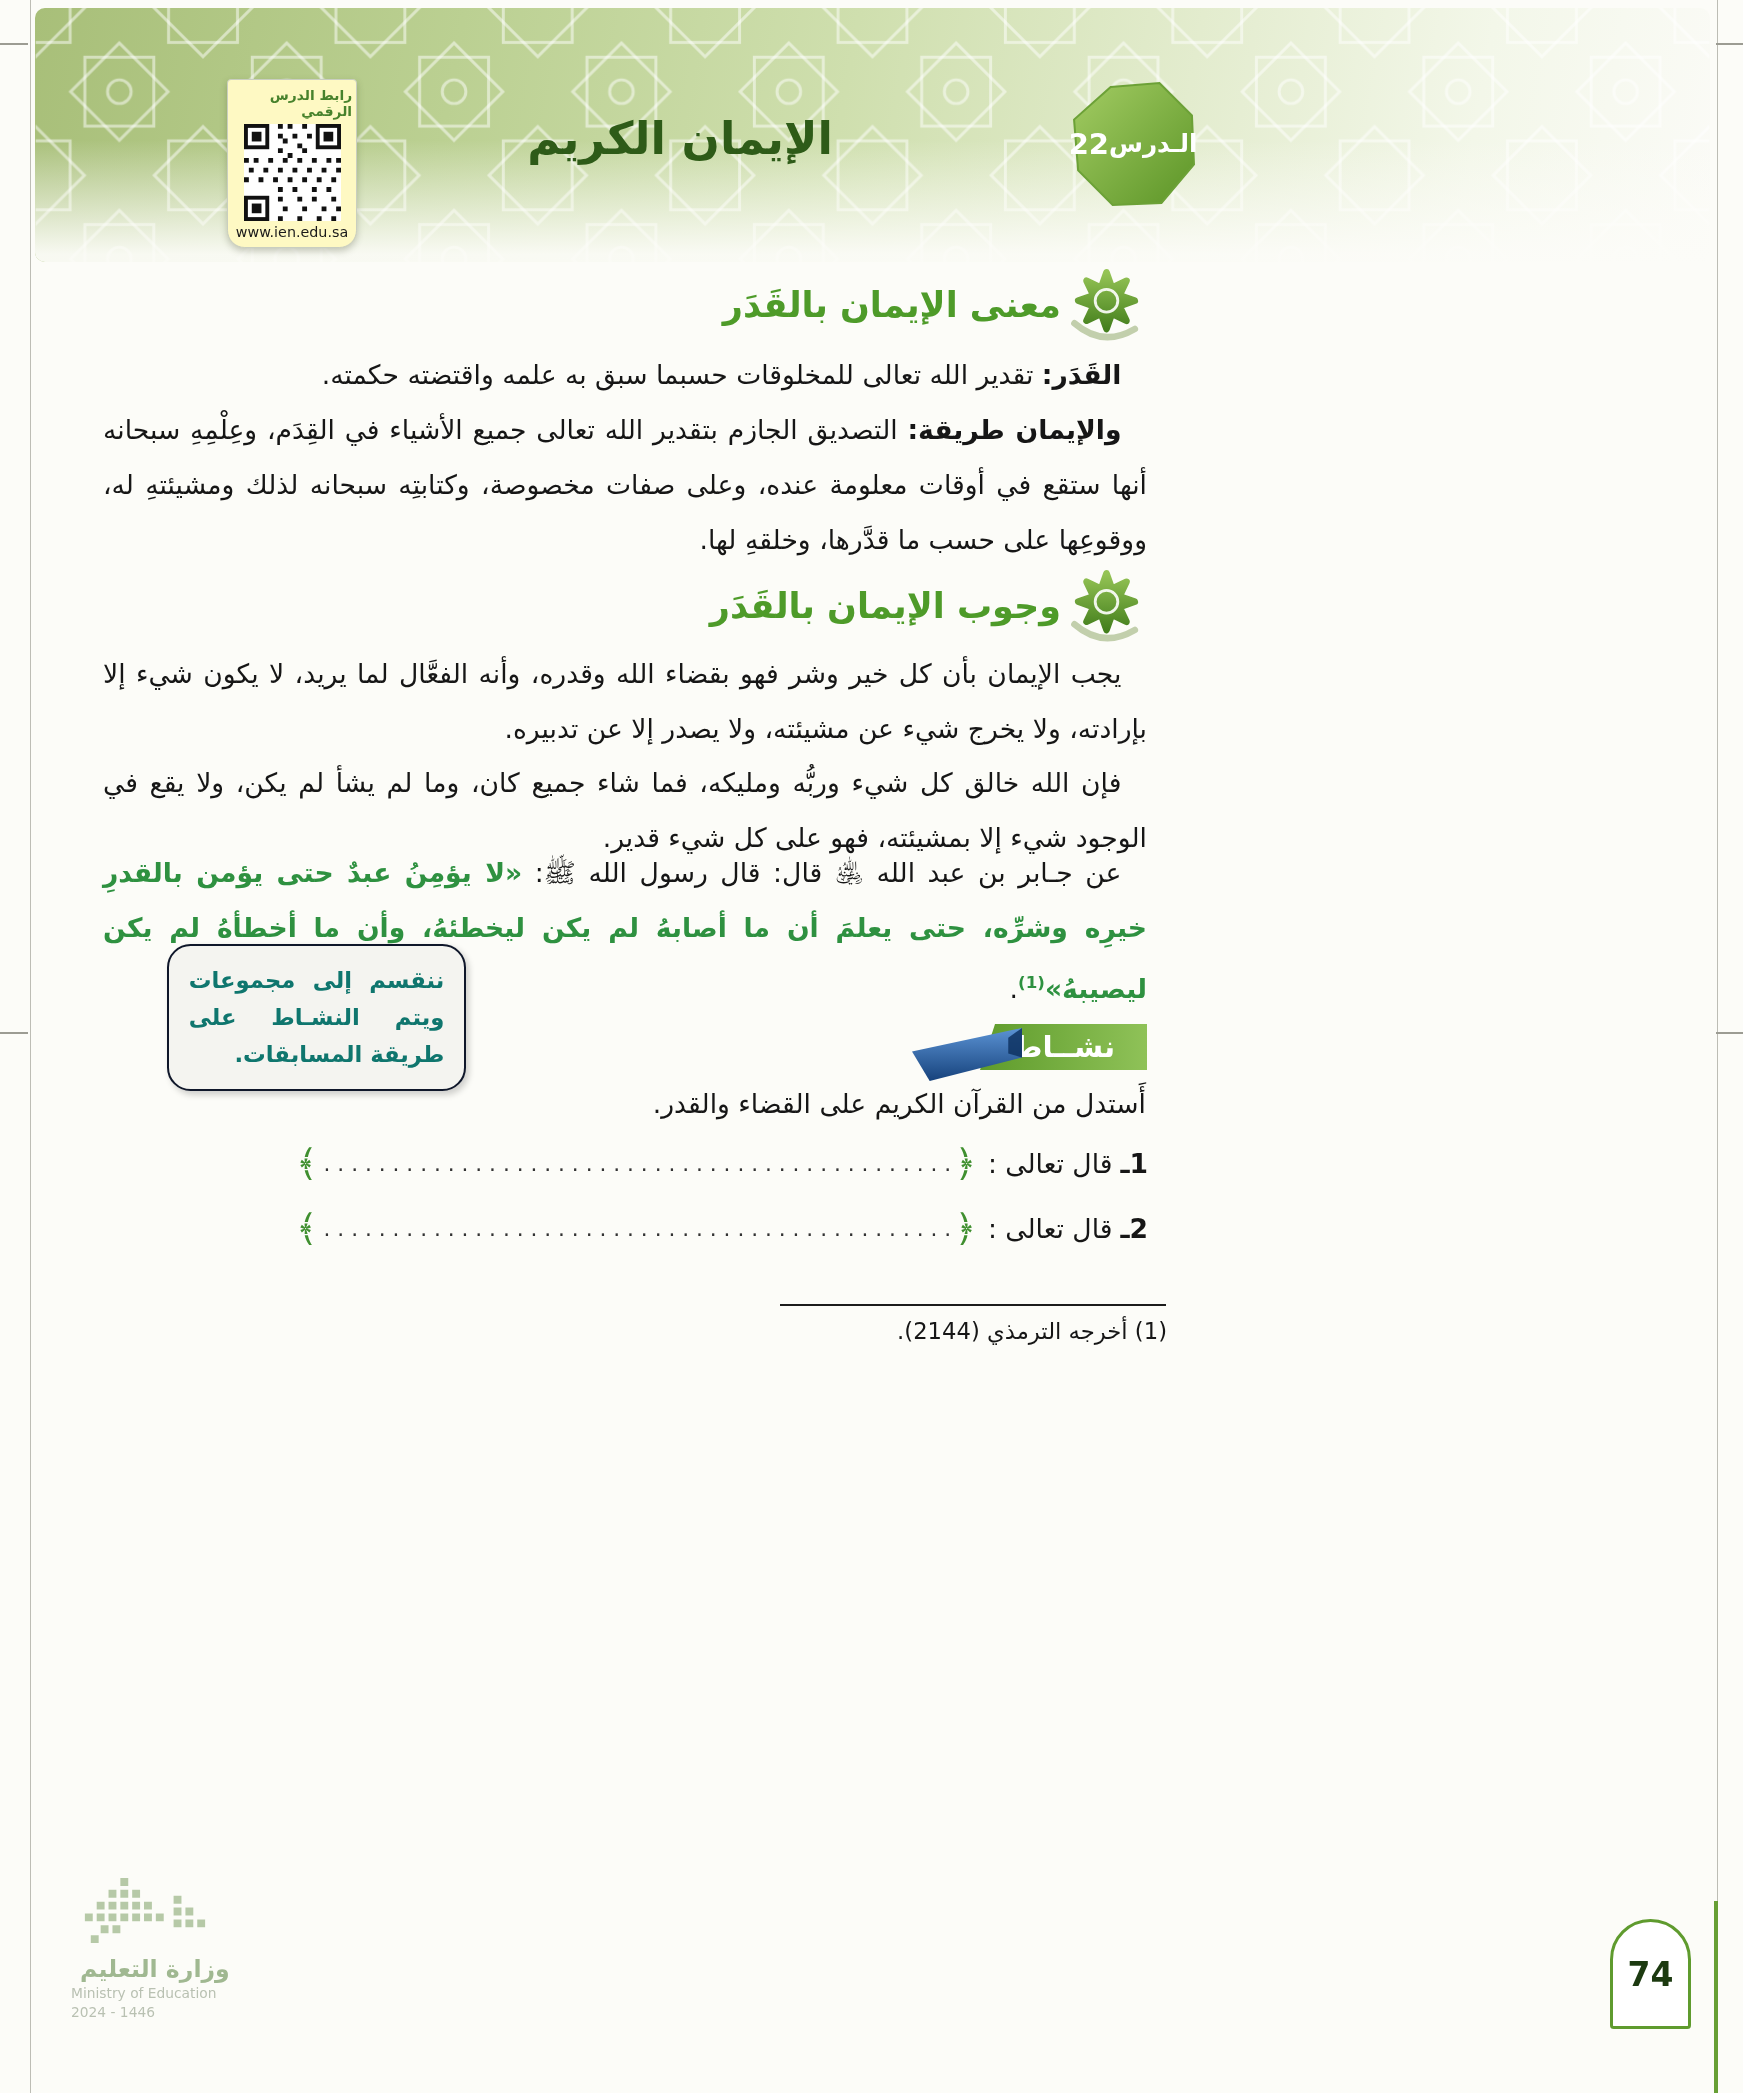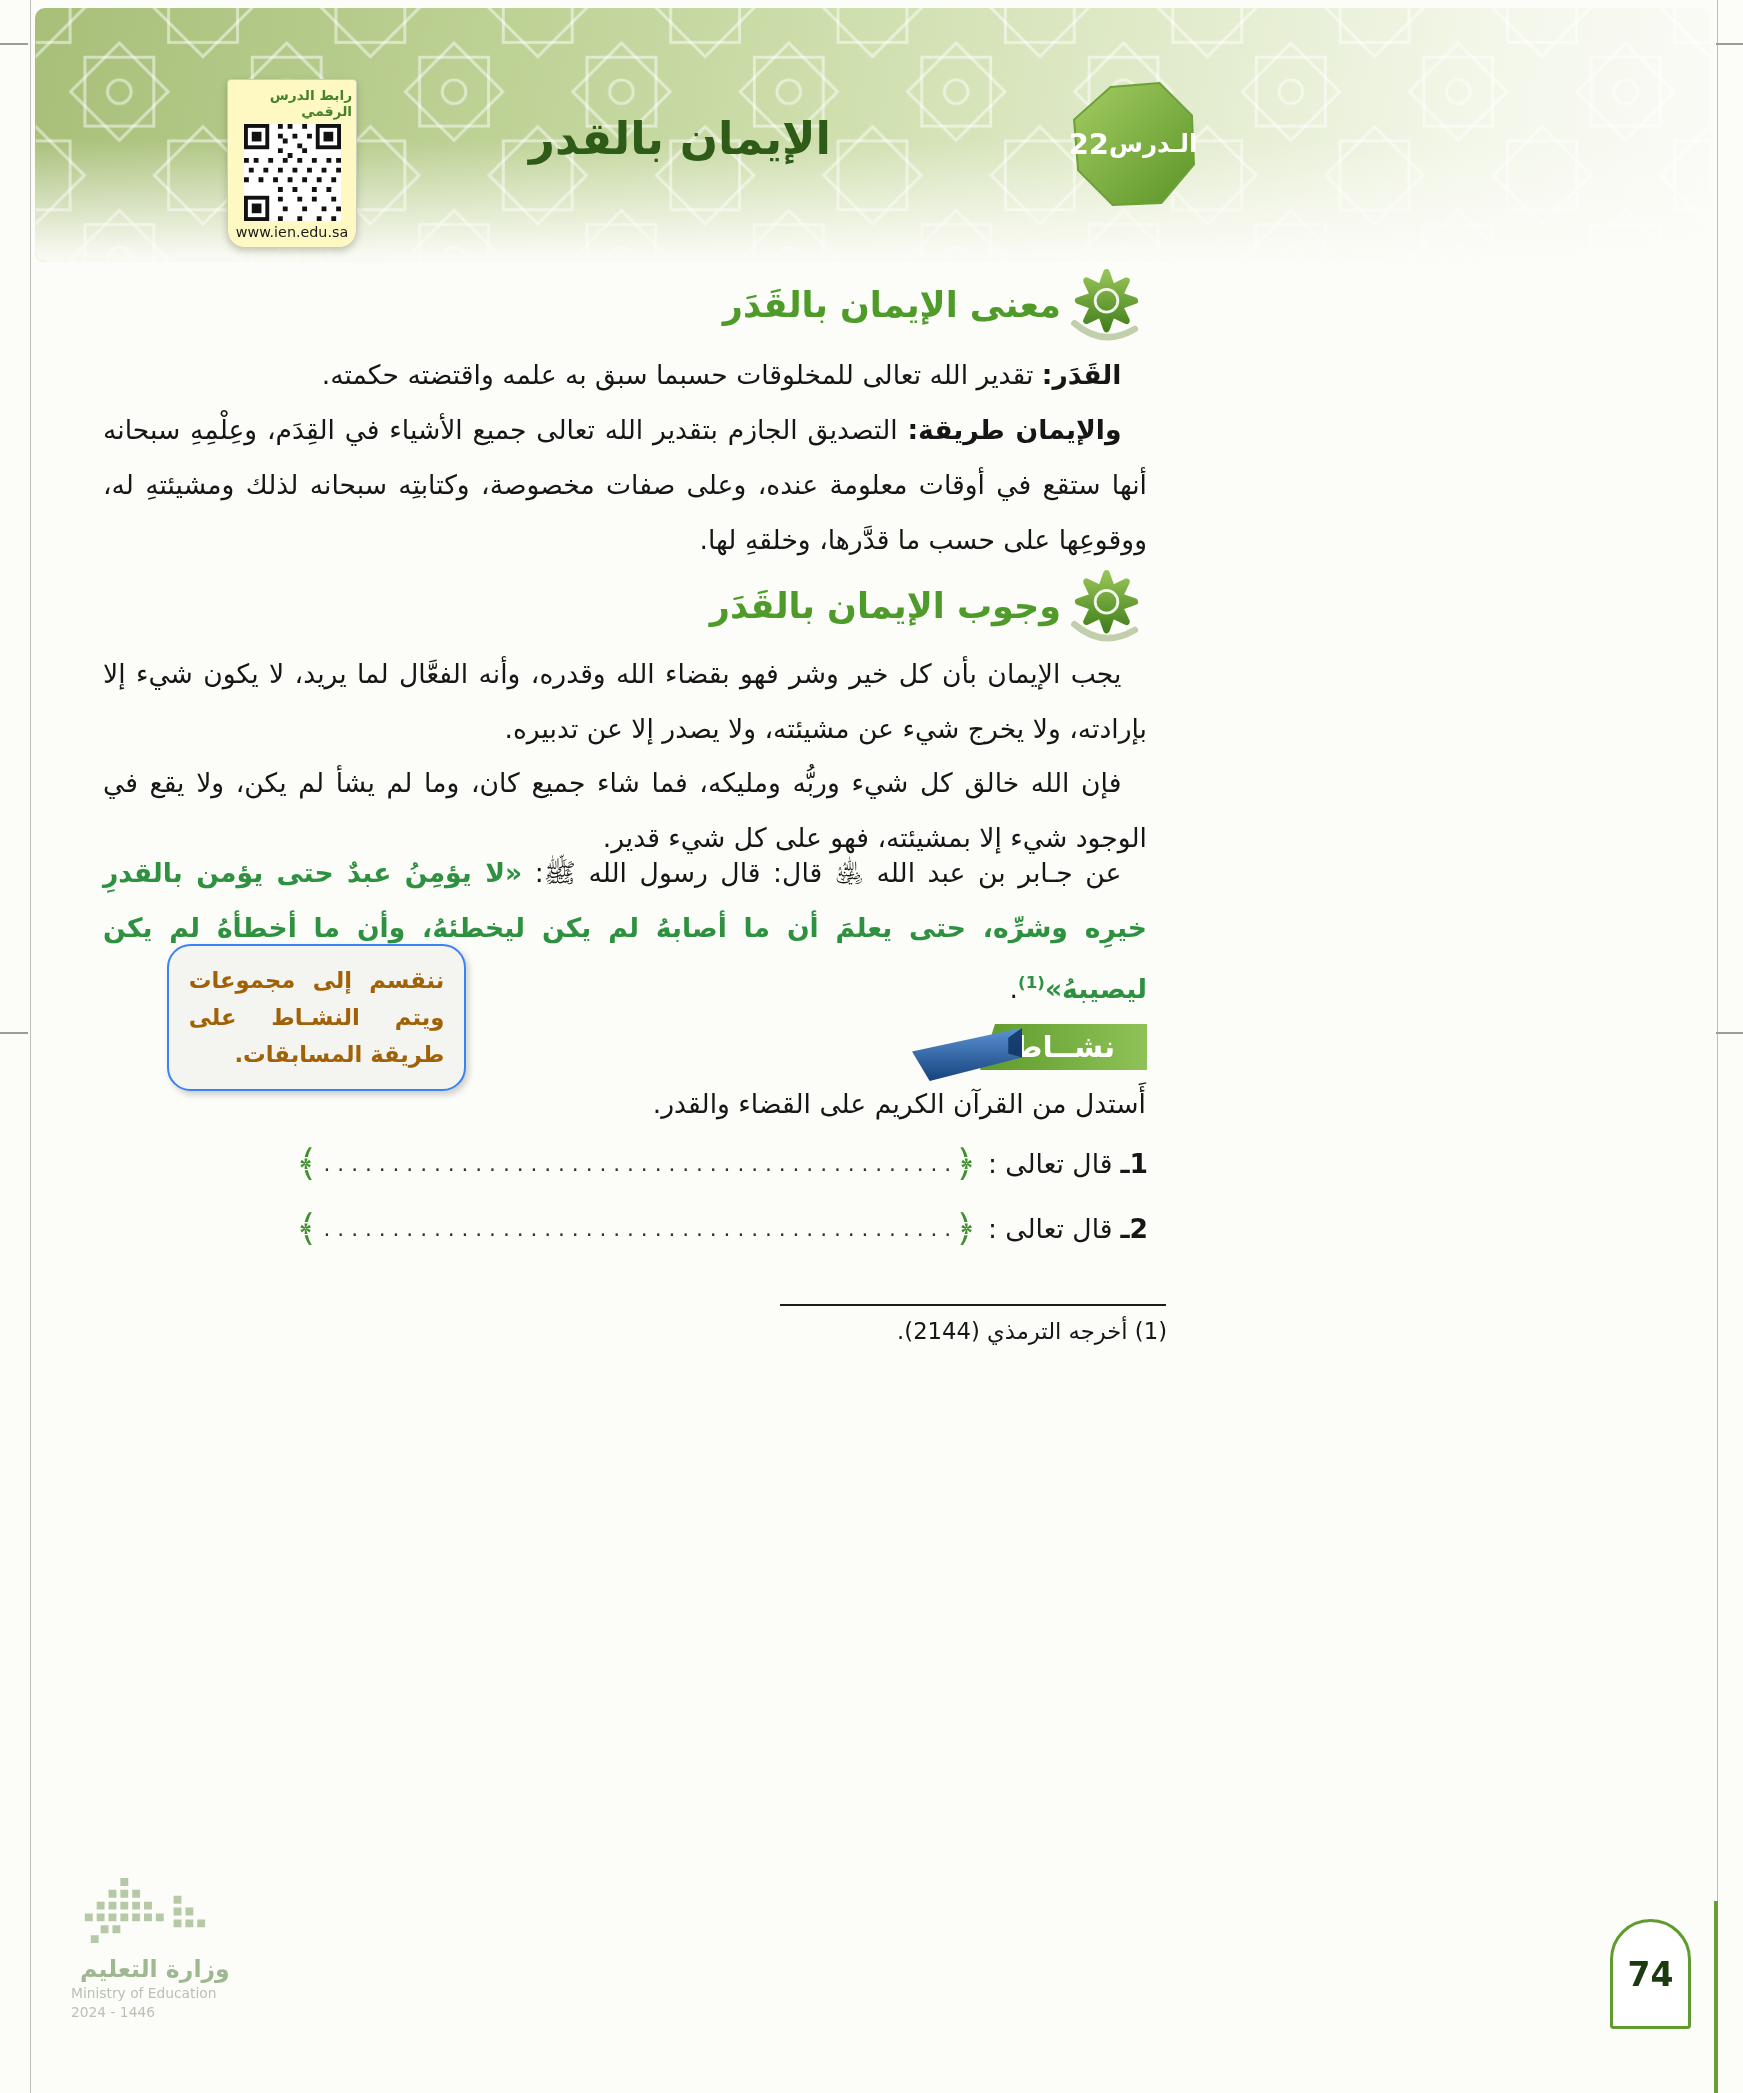--- a/index.html
+++ b/index.html
@@ -48,23 +48,23 @@
   .body-text { position:absolute; left:103px; width:1044px; direction:rtl; text-align:justify;
     font-size:26.6px; line-height:55px; color:#161616; z-index:2; }
   .body-text p { margin:0; text-indent:25.6px; }
   .lead { font-weight:bold; }
   .bt1 { top:347px; } .bt3 { top:646px; } .bt4 { top:755px; } .bth { top:845px; }
   .hq  { color:#2e9140; font-weight:bold; }
   .href { color:#2e9140; font-weight:bold; font-size:16.7px; vertical-align:super; }
 
   
   .bubble { position:absolute; left:167px; top:944px; width:299px; background:#f4f4f0;
-    border:2px solid #3b82f6; border-radius:23.6px; box-shadow:3px 3.9px 5.9px rgba(0,0,0,.18);
+    border:2px solid #0f172a; border-radius:23.6px; box-shadow:3px 3.9px 5.9px rgba(0,0,0,.18);
     padding:15.8px 19.7px; direction:rtl; text-align:justify; font-size:22.7px; font-weight:bold;
-    line-height:37px; color:#a16207; z-index:2; }
+    line-height:37px; color:#0f766e; z-index:2; }
 
   
   .banner-bar { position:absolute; left:980px; top:1024px; width:167px; height:46px;
     background:linear-gradient(to left,#8fc258,#5e9b2b); clip-path:polygon(9% 0,100% 0,100% 100%,0 100%);
     display:flex; align-items:center; justify-content:center; color:#fff; font-size:29.6px; font-weight:bold;
     z-index:2; direction:rtl; }
   .ribbon { position:absolute; left:912px; top:1026px; z-index:3; }
 
   .activity-prompt { position:absolute; right:598px; top:1088px; direction:rtl; font-size:26.6px; color:#161616; z-index:2; }
 
@@ -160,21 +160,21 @@
           <rect x="82" y="8" width="10" height="10" fill="#111"></rect>
         <rect x="0" y="74" width="26" height="26" fill="#111"></rect>
           <rect x="4" y="78" width="18" height="18" fill="#fff"></rect>
           <rect x="8" y="82" width="10" height="10" fill="#111"></rect>
       </g>
       <path fill="#111" d="M35 0h5v5h-5z M45 0h5v5h-5z M60 0h5v5h-5z M35 10h5v5h-5z M50 10h5v5h-5z M65 10h5v5h-5z M40 15h5v5h-5z M55 20h5v5h-5z M35 25h5v5h-5z M60 25h5v5h-5z M45 30h5v5h-5z M0 35h5v5h-5z M10 35h5v5h-5z M25 35h5v5h-5z M40 35h5v5h-5z M55 35h5v5h-5z M70 35h5v5h-5z M85 35h5v5h-5z M95 35h5v5h-5z M5 45h5v5h-5z M20 45h5v5h-5z M35 45h5v5h-5z M50 45h5v5h-5z M65 45h5v5h-5z M80 45h5v5h-5z M95 45h5v5h-5z M0 55h5v5h-5z M15 55h5v5h-5z M30 55h5v5h-5z M45 55h5v5h-5z M60 55h5v5h-5z M75 55h5v5h-5z M90 55h5v5h-5z M35 65h5v5h-5z M50 65h5v5h-5z M70 65h5v5h-5z M85 65h5v5h-5z M35 75h5v5h-5z M55 75h5v5h-5z M70 75h5v5h-5z M90 75h5v5h-5z M40 85h5v5h-5z M60 85h5v5h-5z M80 85h5v5h-5z M95 85h5v5h-5z M35 95h5v5h-5z M55 95h5v5h-5z M75 95h5v5h-5z M90 95h5v5h-5z"></path>
     </svg>
     <div class="qr-url">www.ien.edu.sa</div>
   </div>
 
-  <h1 class="title">الإيمان بالقدر</h1>
+  <h1 class="title">الإيمان الكريم</h1>
 
   <div class="badge">
     <svg width="126" height="126" viewBox="0 0 124 124" aria-hidden="true">
       <polygon points="40,6 88,2 120,34 122,82 90,120 42,122 8,88 4,38" fill="url(#gBadge)" stroke="#6ca137" stroke-width="2"></polygon>
     </svg>
     <div class="badge-text">
       <span class="badge-word">الـدرس</span>
       <span class="badge-num">22</span>
     </div>
   </div>

